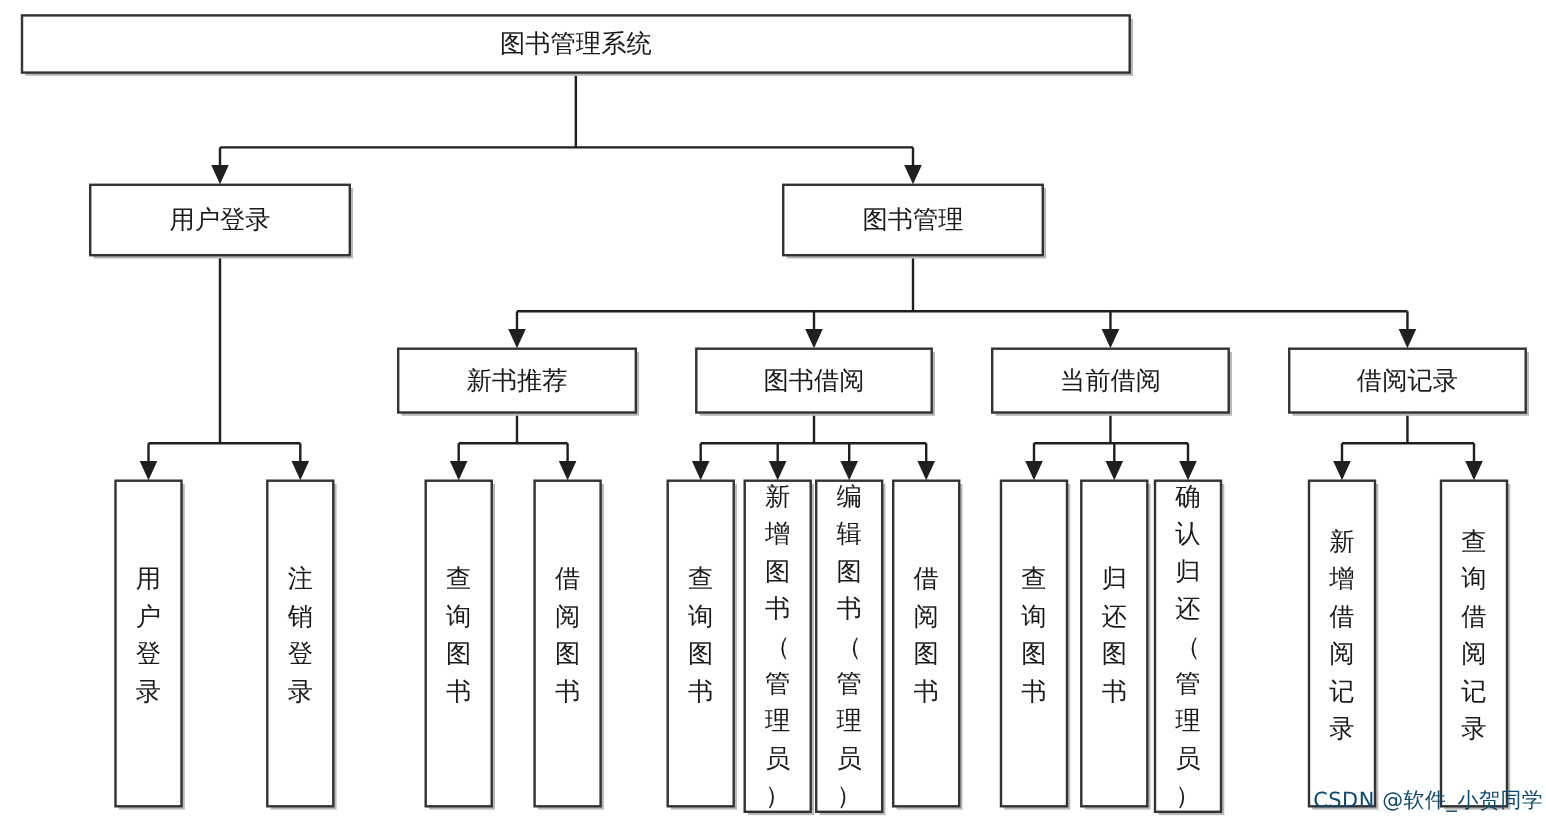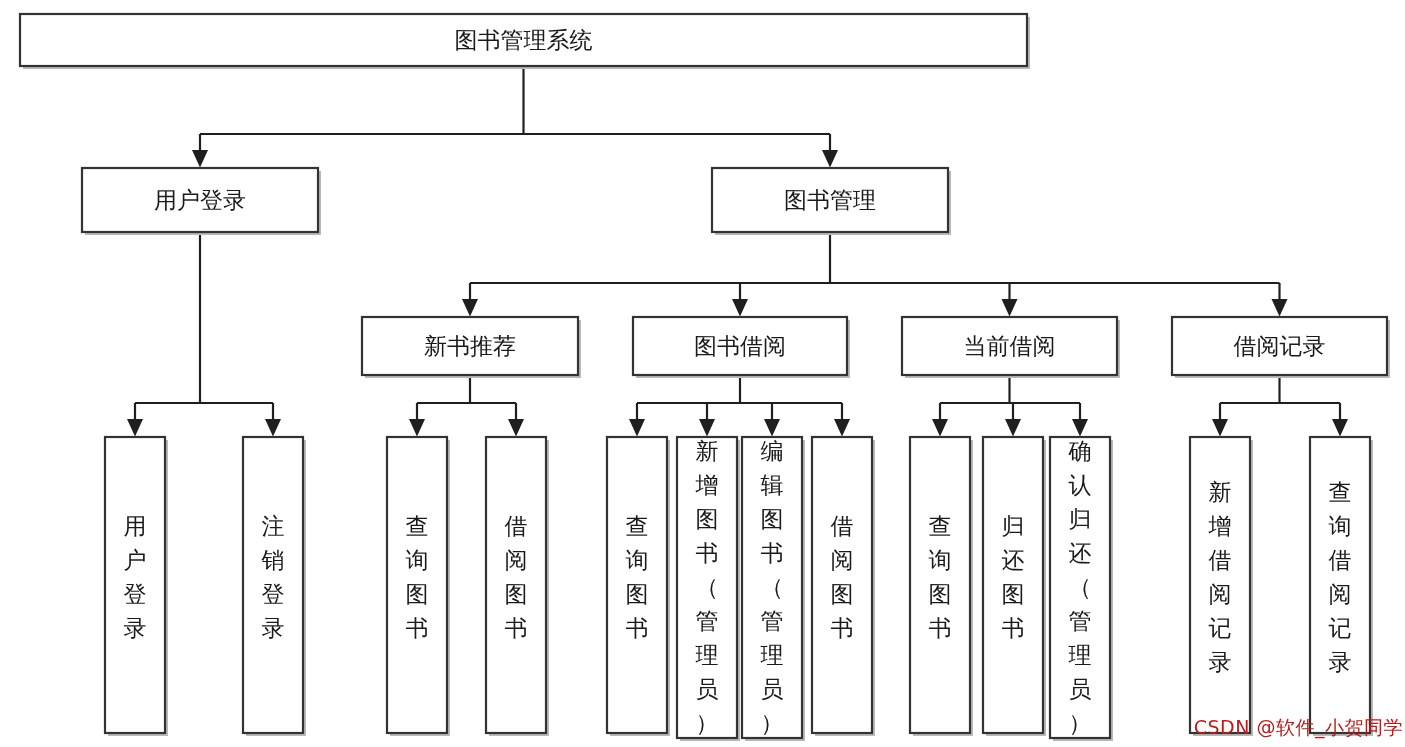--- a/index.html
+++ b/index.html
@@ -59,21 +59,21 @@
     font-family: "DejaVu Sans", "Liberation Sans", sans-serif;
     font-size: 23px;
     text-anchor: middle;
   }
   .watermark-text {
     position: absolute;
     right: 14px;
     bottom: 6px;
     font-family: "DejaVu Sans", "Liberation Sans", sans-serif;
     font-size: 19px;
-    color: #b91c1c;
+    color: #0c4a6e;
     white-space: nowrap;
     letter-spacing: 0.5px;
     user-select: none;
   }
 </style>
 </head>
 <body>
 
 <div id="diagram-root">
 

